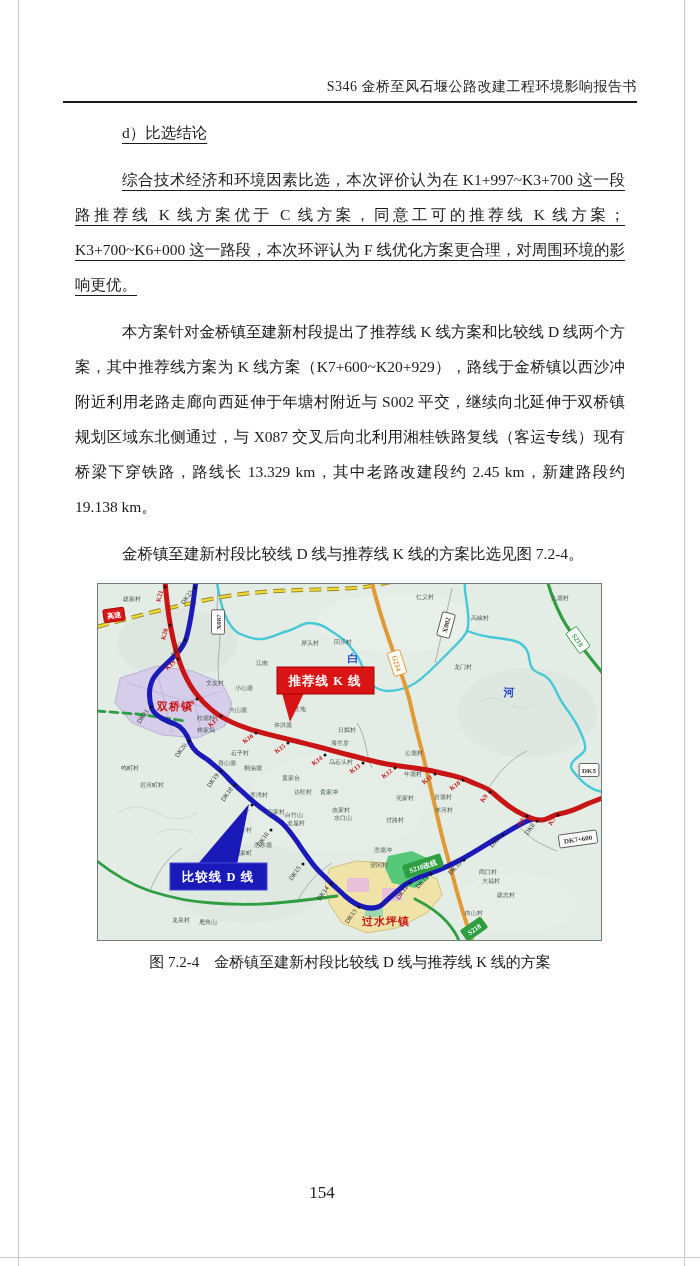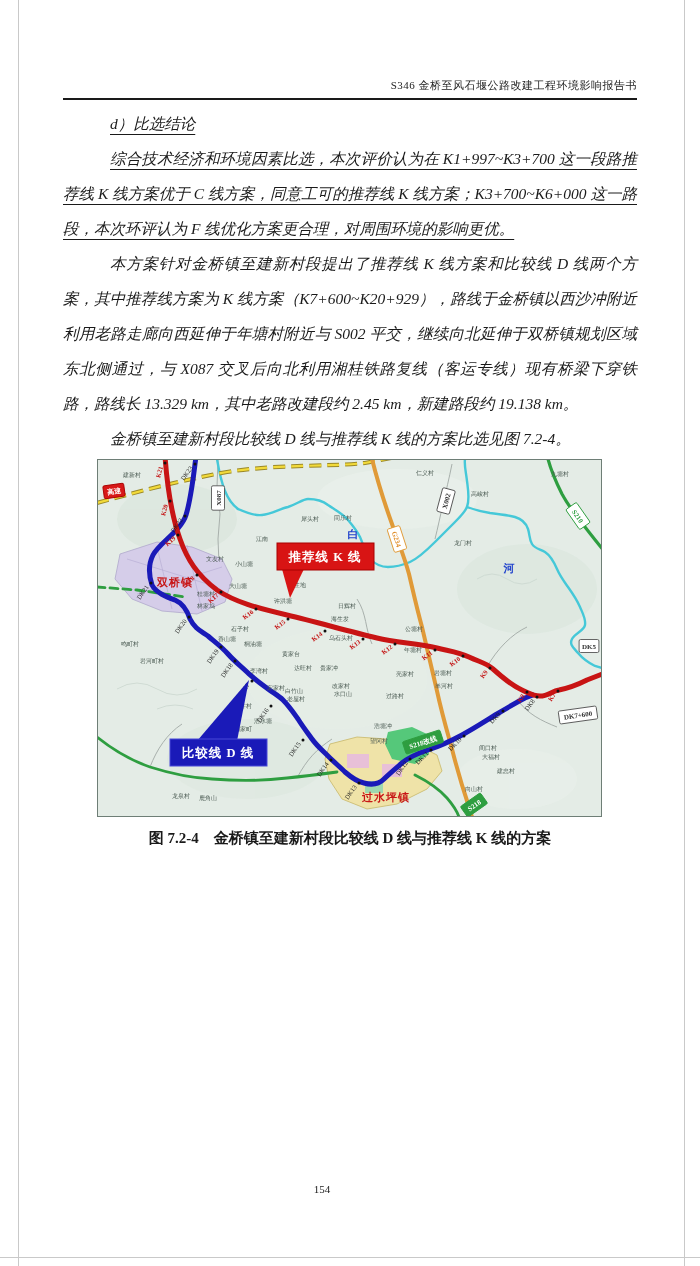--- a/index.html
+++ b/index.html
@@ -1,30 +1,30 @@
 <!DOCTYPE html>
 <html><head>
 <meta charset="utf-8">
 <style>
   html,body{margin:0;padding:0;}
   body{width:700px;height:1266px;position:relative;background:#ffffff;
        font-family:"Liberation Serif","DejaVu Serif",serif;color:#1a1a1a;}
   .scan-edge{position:absolute;background:#c9c9c9;}
   .doc{position:absolute;left:63px;top:78px;width:574px;}
-  .hdr{font-size:11px;text-align:right;letter-spacing:.5px;color:#222;}
+  .hdr{font-size:14px;text-align:right;letter-spacing:.5px;color:#222;}
   .hdr-rule{border:0;border-top:2.2px solid #1a1a1a;margin:5px 0 0 0;}
   .body-text{margin-top:6px;font-size:15.5px;line-height:35px;text-align:justify;}
-  p{margin:0;font-style:italic;}
+  p{margin:12px;}
   .ind{text-indent:47px;}
   .ul{text-decoration:underline;text-underline-offset:5px;text-decoration-thickness:1px;}
   .sec{font-weight:bold;font-size:15.5px;line-height:35px;}
   .map-wrap{margin:3px 0 0 34px;width:505px;height:358px;position:relative;}
-  .fig-cap{font-weight:bold;font-size:15px;text-align:center;line-height:26px;margin-top:8px;}
+  .fig-cap{font-weight:normal;font-size:15px;text-align:center;line-height:26px;margin-top:8px;}
   .after-cap{font-size:15.5px;line-height:35px;}
-  .pageno{position:absolute;left:0;width:644px;top:1183px;text-align:center;font-size:11px;color:#222;}
+  .pageno{position:absolute;left:0;width:644px;top:1183px;text-align:center;font-size:17px;color:#222;}
   
   .mv{font-size:6px;fill:#4a5a52;}
   .km-lbl{font-size:6.5px;fill:#c41414;font-weight:bold;}
   .dm-lbl{font-size:6.5px;fill:#1c1c1c;}
   .km-dot,.dm-dot{fill:#111;}
   .sign-t{font-size:7px;font-weight:bold;}
   .town-lbl{font-size:11px;font-weight:bold;fill:#c81616;letter-spacing:1px;}
   .river-lbl{font-size:11px;font-weight:bold;fill:#2244cc;}
   .callout-t{font-size:12.5px;font-weight:bold;fill:#ffffff;letter-spacing:1px;}
 </style>

